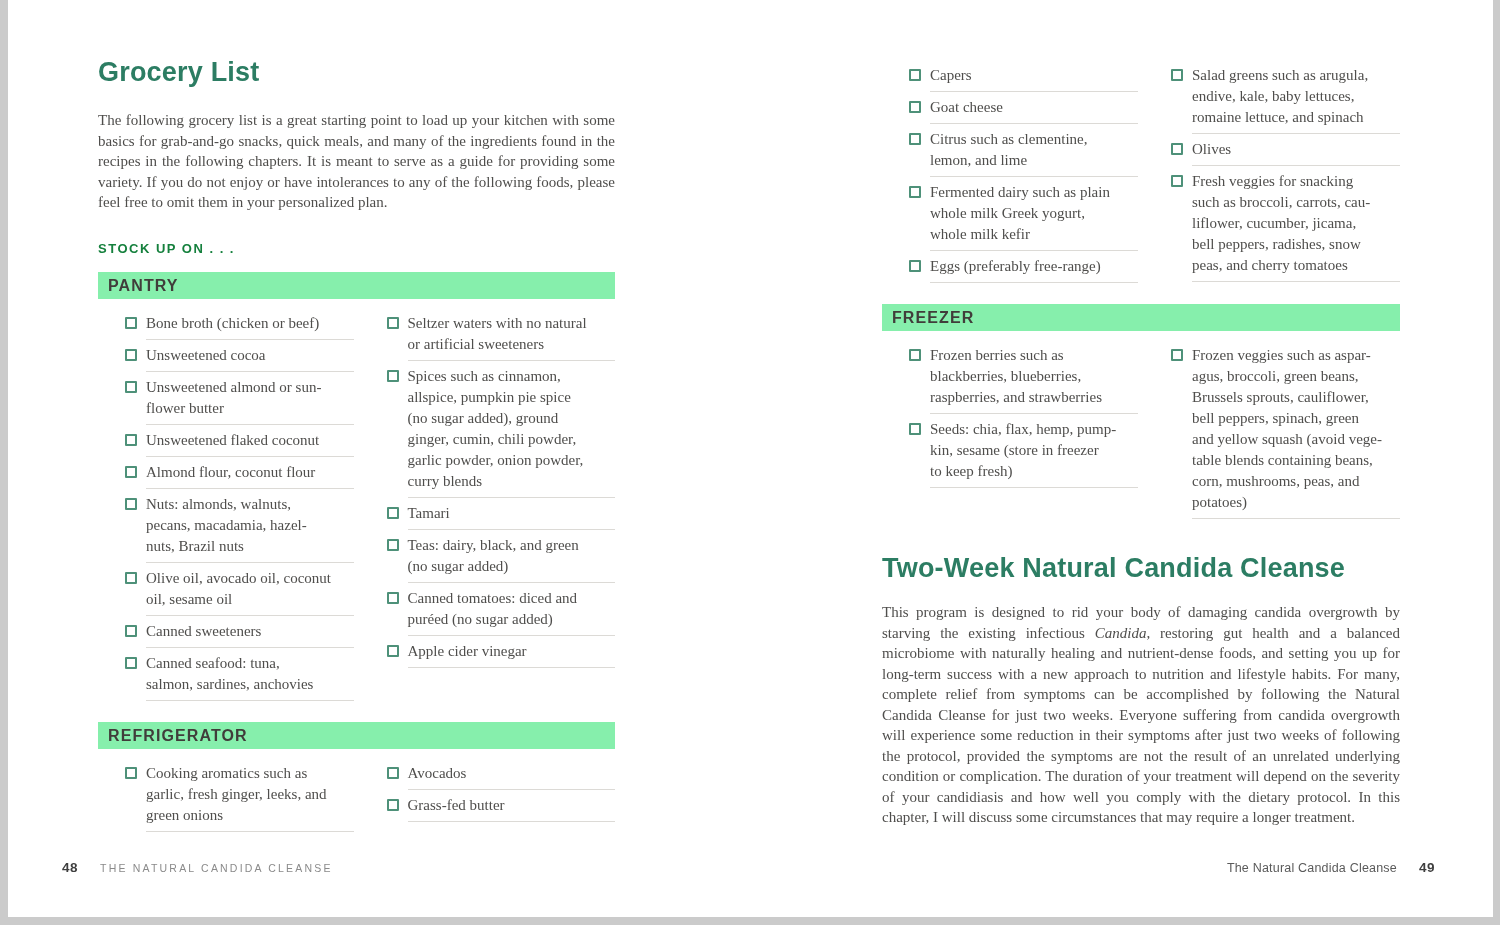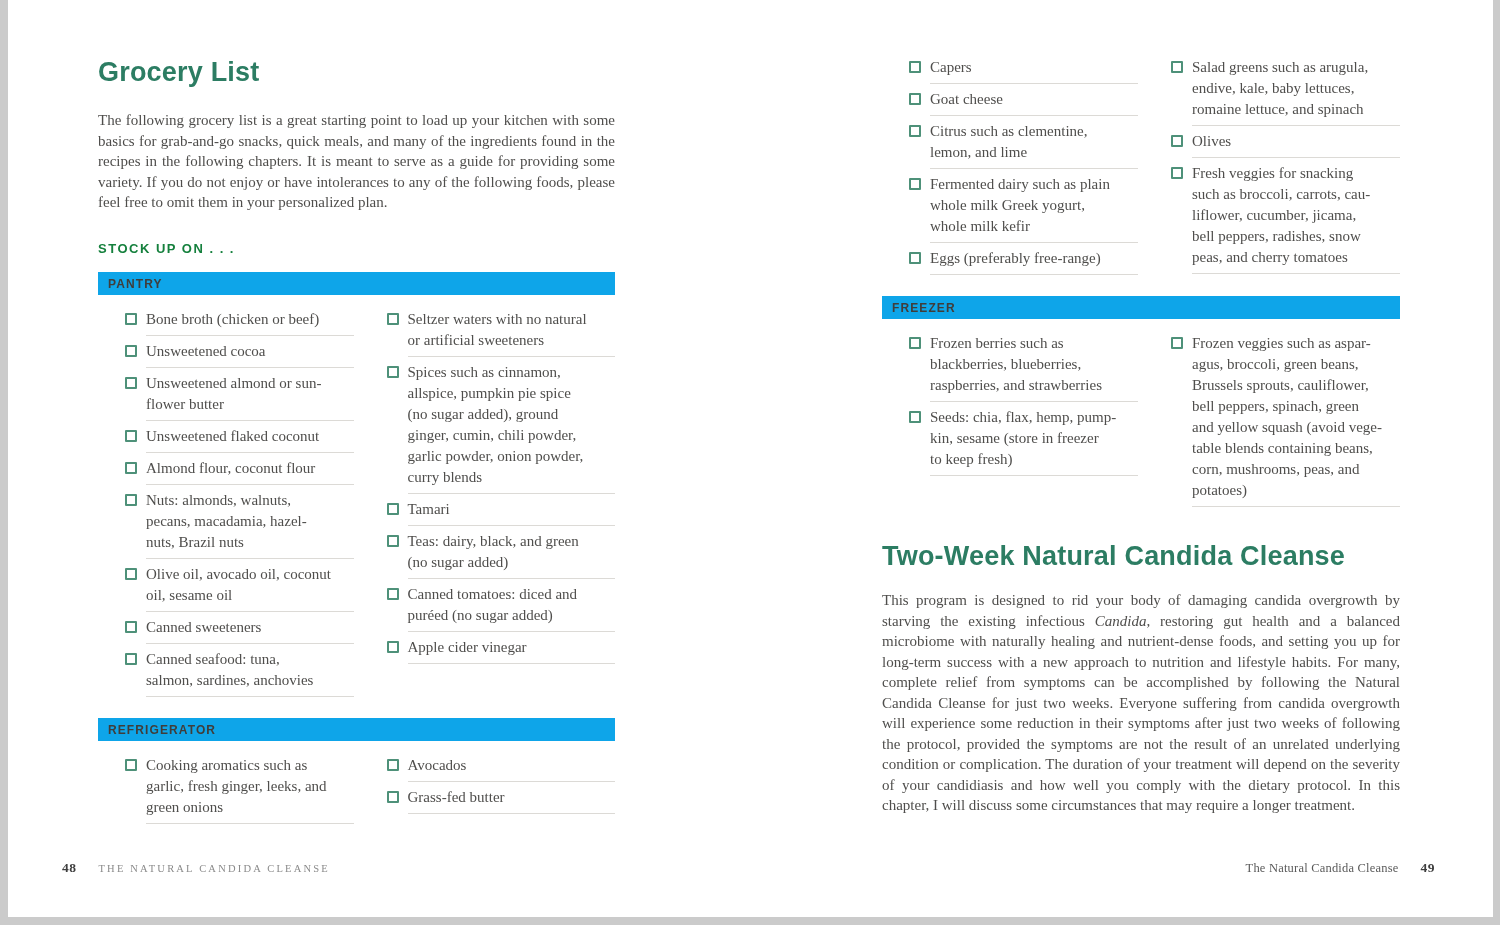--- a/index.html
+++ b/index.html
@@ -6,21 +6,21 @@
   html,body { width:1500px; height:925px; background:#ffffff; overflow:hidden; }
   body { font-family:"Liberation Serif", serif; color:#4f4e4c; position:relative; }
 
   .edge { position:absolute; background:#cbcbcb; z-index:5; }
   .edge-left { left:0; top:0; bottom:0; width:8px; }
   .edge-right { right:0; top:0; bottom:0; width:7px; }
   .edge-bottom { left:0; right:0; bottom:0; height:8px; }
 
   .page { position:absolute; top:0; }
   .page-left  { left:98px;  width:517px; padding-top:56px; }
-  .page-right { left:882px; width:518px; padding-top:57px; }
+  .page-right { left:882px; width:518px; padding-top:57px;margin-top:8px; }
 
   h1.title, h2.section-heading {
     font-family:"Liberation Sans", sans-serif;
     font-weight:700;
     color:#2c7d63;
     font-size:27px;
     line-height:32px;
     letter-spacing:.2px;
   }
 
@@ -38,25 +38,25 @@
     margin-top:28px;
     font-family:"Liberation Sans", sans-serif;
     font-weight:700;
     font-size:13px;
     letter-spacing:1.5px;
     color:#15803d;
   }
 
   .band {
     margin-top:16px;
-    background:#0ea5e9;
+    background:#86efac;
     color:#403d3a;
     font-family:"Liberation Sans", sans-serif;
     font-weight:700;
-    font-size:12px;
+    font-size:16px;
     letter-spacing:1.1px;
     padding:5px 10px 4px 10px;
     margin-bottom:14px;
   }
 
   .cols { display:flex; gap:33px; margin-left:27px; }
   .col { flex:1; min-width:0; }
 
   .item { display:flex; gap:9px; align-items:flex-start; }
   .cb {
@@ -72,21 +72,21 @@
     border-bottom:1px solid #dcdad6;
     margin-bottom:5px;
     color:#4f4e4c;
   }
 
   .section-heading { margin-top:28px; }
 
   .footer {
     position:absolute; top:860px; z-index:6;
     display:flex; align-items:baseline;
-    font-family:Liberation Serif, serif;
+    font-family:Liberation Sans, sans-serif;
   }
   .footer-left { left:62px; gap:22px; }
   .footer-right { right:65px; gap:22px; }
   .pagenum { font-weight:700; font-size:13.5px; color:#3f3f3f; letter-spacing:.5px; }
   .booktitle { font-size:10.5px; letter-spacing:2.2px; color:#8a8a8a; }
   .chaptertitle { font-size:12.5px; color:#5a5a5a; letter-spacing:.2px; }
 </style>
 </head>
 <body>
 

